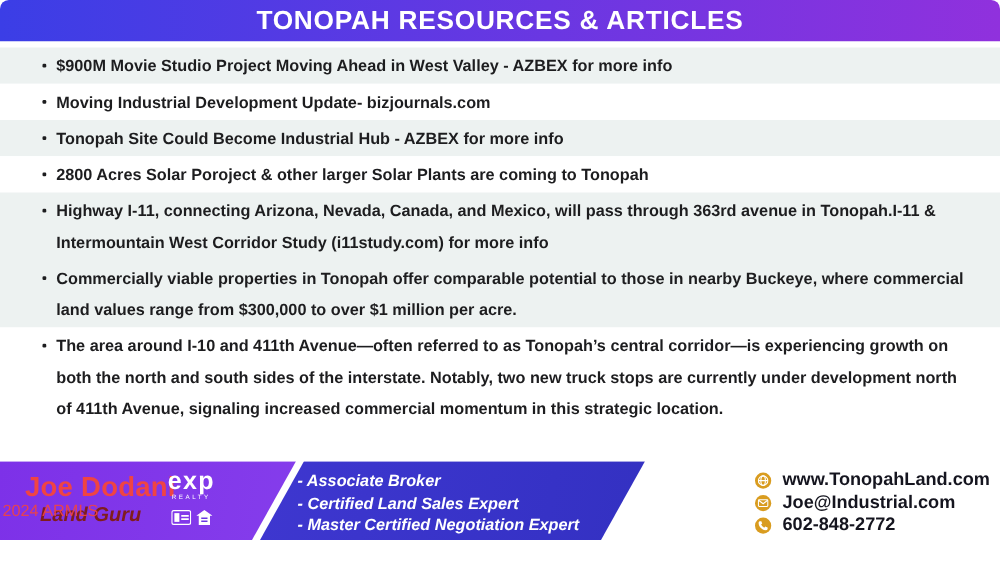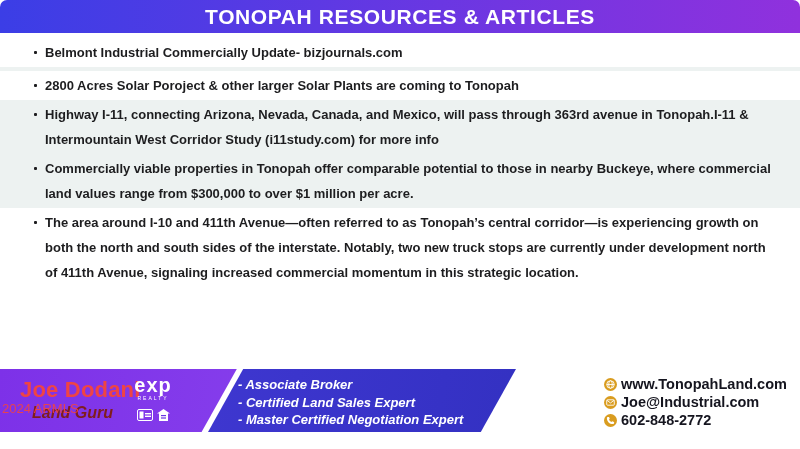--- a/index.html
+++ b/index.html
@@ -94,40 +94,41 @@
   .logo-block { position: absolute; left: 506px; top: 1px; width: 86px; text-align: center; }
   .logo-pin { height: 16px; }
   .logo-top-row { display: flex; align-items: center; gap: 3px; margin-top: 0px; }
   .logo-rule { flex: 1; height: 2px; background: #1f3b63; }
   .logo-top { color: #1f3b63; font-size: 13px; font-weight: 700; letter-spacing: 0.5px; line-height: 14px; }
   .logo-main-row { display: flex; align-items: flex-end; justify-content: center; line-height: 18px; }
   .logo-main { color: #d9a520; font-size: 20px; font-weight: 700; letter-spacing: 1px; }
   .logo-suffix { color: #d9a520; font-size: 5px; font-weight: 700; margin-left: 1px; padding-bottom: 2px; }
 
   .contacts { position: absolute; left: 604px; top: 6px; }
-  .contact-row { display: flex; align-items: center; gap: 4px; height: 18px; }
+  .contact-row { display: flex; align-items: center; gap: 9px; height: 18px; }
   .contact-icon {
     width: 13px; height: 13px; border-radius: 50%;
     background: #d99c1f; display: flex; align-items: center; justify-content: center;
     flex: 0 0 13px;
   }
   .contact-text { color: #15151f; font-size: 14.5px; font-weight: 700; white-space: nowrap; }
 </style>
 </head>
 <body>
 
 <div class="flyer">
 
   <div class="header">
     <div class="header-title">TONOPAH RESOURCES &amp; ARTICLES</div>
   </div>
 
   <div class="list">
-    <div class="row"><span class="bullet-dot"></span><span>Belmont Industrial Commercially Update- bizjournals.com</span></div>
-    <div class="row tint"><span class="bullet-dot"></span></div>
+    <div class="row tint"><span class="bullet-dot"></span><span>$900M Movie Studio Project Moving Ahead in West Valley - AZBEX for more info</span></div>
+    <div class="row"><span class="bullet-dot"></span><span>Moving Industrial Development Update- bizjournals.com</span></div>
+    <div class="row tint"><span class="bullet-dot"></span><span>Tonopah Site Could Become Industrial Hub - AZBEX for more info</span></div>
     <div class="row"><span class="bullet-dot"></span><span>2800 Acres Solar Poroject &amp; other larger Solar Plants are coming to Tonopah</span></div>
     <div class="row tint"><span class="bullet-dot"></span><span>Highway I-11, connecting Arizona, Nevada, Canada, and Mexico, will pass through 363rd avenue in Tonopah.I-11 &amp; Intermountain West Corridor Study (i11study.com) for more info</span></div>
     <div class="row tint"><span class="bullet-dot"></span><span>Commercially viable properties in Tonopah offer comparable potential to those in nearby Buckeye, where commercial land values range from $300,000 to over $1 million per acre.</span></div>
     <div class="row"><span class="bullet-dot"></span><span>The area around I-10 and 411th Avenue—often referred to as Tonopah’s central corridor—is experiencing growth on both the north and south sides of the interstate. Notably, two new truck stops are currently under development north of 411th Avenue, signaling increased commercial momentum in this strategic location.</span></div>
   </div>
 
   <div class="footer">
     <div class="band band-left"></div>
     <div class="band band-center"></div>
 

